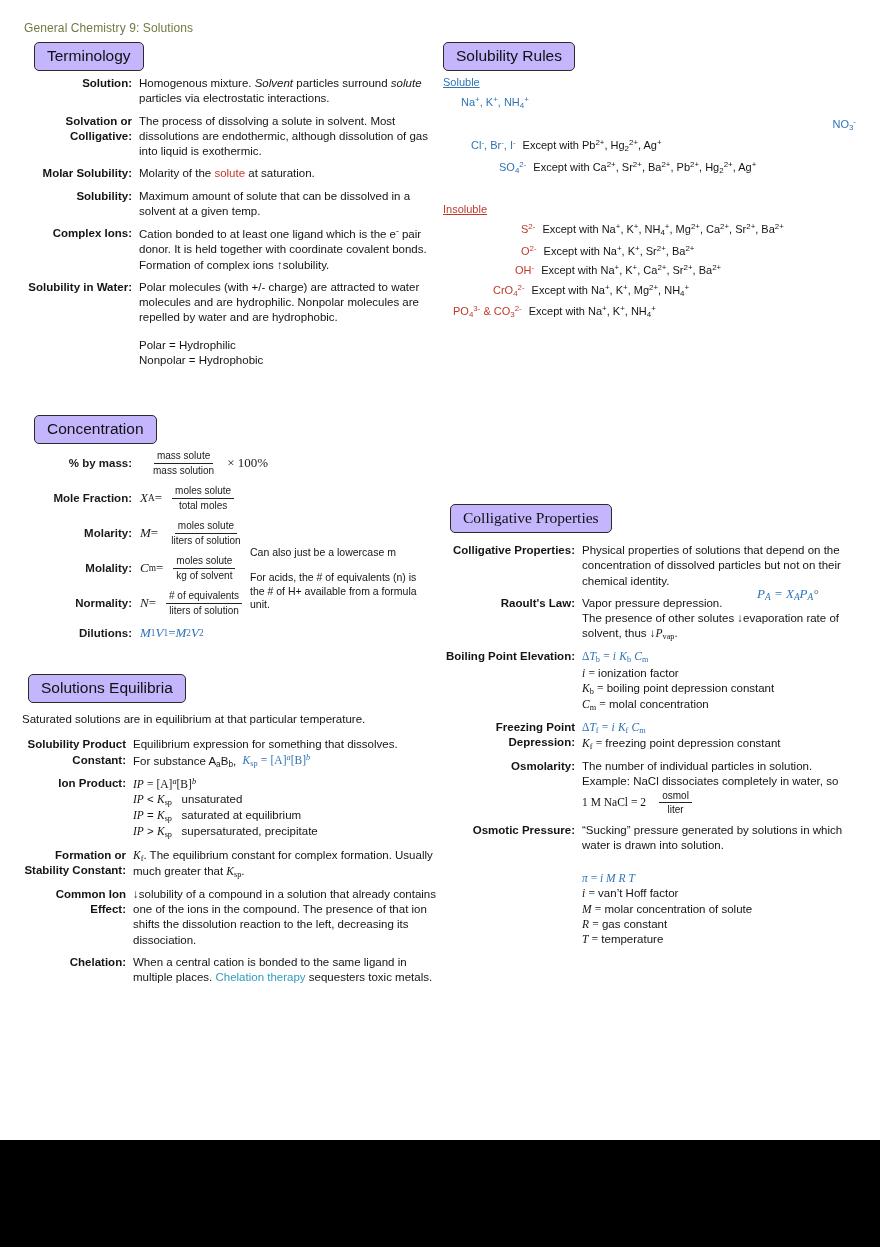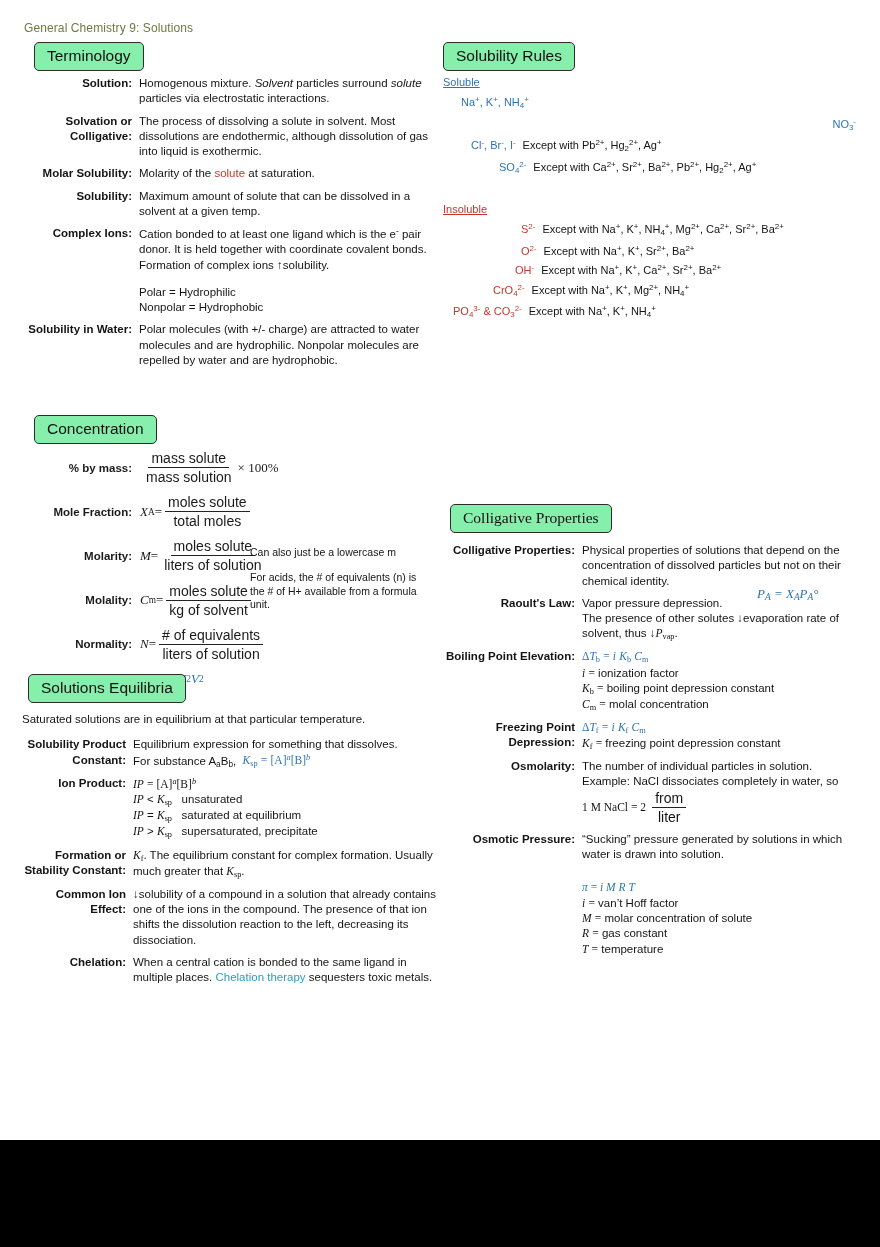--- a/index.html
+++ b/index.html
@@ -37,21 +37,21 @@
     top: 21px;
     font-size: 12px;
     color: #6f7a41;
     letter-spacing: 0.1px;
   }
   
   .sec-box {
     position: absolute;
     border: 1.4px solid #2b2b2b;
     border-radius: 5px;
-    background: #86efac;
+    background: #c4b5fd;
     padding: 4px 12px 5px 12px;
     font-size: 15.5px;
     color: #111;
   }
   .body-text {
     font-size: 11.5px;
     line-height: 1.33;
     color: #141414;
   }
   .row {
@@ -139,23 +139,23 @@
     font-family: "Liberation Serif", serif;
     font-size: 13px;
     display: flex;
     align-items: center;
   }
   .frac {
     display: inline-flex;
     flex-direction: column;
     text-align: center;
     vertical-align: middle;
-    font-size: 14px;
+    font-size: 10px;
     line-height: 1.15;
-    margin: 0 3px;
+    margin: 0 10px;
     font-family: "Liberation Sans", sans-serif;
     font-style: normal;
     align-items: center;
   }
   .frac .num { border-bottom: 1px solid #222; padding: 0 3px 1px 3px; }
   .frac .den { padding: 1px 3px 0 3px; }
   .note {
     position: absolute;
     font-size: 10.5px;
     line-height: 1.3;
@@ -205,27 +205,27 @@
         <div class="val">Molarity of the <span class="red">solute</span> at saturation.</div>
       </div>
       <div class="row">
         <div class="lab">Solubility:</div>
         <div class="val">Maximum amount of solute that can be dissolved in a solvent at a given temp.</div>
       </div>
       <div class="row">
         <div class="lab">Complex Ions:</div>
         <div class="val">Cation bonded to at least one ligand which is the e<sup>-</sup> pair donor. It is held together with coordinate covalent bonds.  Formation of complex ions ↑solubility.</div>
       </div>
+      <div class="row">
+        <div class="lab">Solubility in Water:</div>
+        <div class="val">Polar molecules (with +/- charge) are attracted to water molecules and are hydrophilic.  Nonpolar molecules are repelled by water and are hydrophobic.</div>
+      </div>
       <div class="row" style="margin-top: 12px;">
         <div class="lab"></div>
         <div class="val">Polar = Hydrophilic<br>Nonpolar = Hydrophobic</div>
-      </div>
-      <div class="row">
-        <div class="lab">Solubility in Water:</div>
-        <div class="val">Polar molecules (with +/- charge) are attracted to water molecules and are hydrophilic.  Nonpolar molecules are repelled by water and are hydrophobic.</div>
       </div>
     </div>
 
   <div class="sec-box" id="solubility-box">Solubility Rules</div>
   <div id="solubility-body">
       <div class="sub-head" style="color: rgb(46, 116, 181);">Soluble</div>
       <div class="sol-line" style="padding-left: 18px;">
         <div class="ion" style="color: rgb(46, 116, 181);">Na<sup>+</sup>, K<sup>+</sup>, NH<sub>4</sub><sup>+</sup></div>
         <div class="exc"></div>
       </div>
@@ -378,21 +378,21 @@
         <div class="lab">Boiling Point Elevation:</div>
         <div class="val"><span class="mathblue"><span class="serif">Δ</span><span class="mathit">T</span><sub class="serif">b</sub> <span class="serif">=</span> <span class="mathit">i</span> <span class="mathit">K</span><sub class="serif">b</sub> <span class="mathit">C</span><sub class="serif">m</sub></span><br><span class="mathit">i</span> <span class="serif">=</span> ionization factor<br><span class="mathit">K</span><sub class="serif">b</sub> <span class="serif">=</span> boiling point depression constant<br><span class="mathit">C</span><sub class="serif">m</sub> <span class="serif">=</span> molal concentration</div>
       </div>
       <div class="row">
         <div class="lab">Freezing Point Depression:</div>
         <div class="val"><span class="mathblue"><span class="serif">Δ</span><span class="mathit">T</span><sub class="serif">f</sub> <span class="serif">=</span> <span class="mathit">i</span> <span class="mathit">K</span><sub class="serif">f</sub> <span class="mathit">C</span><sub class="serif">m</sub></span><br><span class="mathit">K</span><sub class="serif">f</sub> <span class="serif">=</span> freezing point depression constant</div>
       </div>
       <div class="row">
         <div class="lab">Osmolarity:</div>
         <div class="val">The number of individual particles in solution.<br>Example: NaCl dissociates completely in water, so<br><span class="serif">1 M NaCl = 2</span> <span class="frac">
-            <span class="num">from</span>
+            <span class="num">osmol</span>
             <span class="den">liter</span>
           </span></div>
       </div>
       <div class="row">
         <div class="lab">Osmotic Pressure:</div>
         <div class="val">“Sucking” pressure generated by solutions in which water is drawn into solution.</div>
       </div>
       <div class="row" style="margin-top: 18px;">
         <div class="lab"></div>
         <div class="val"><span class="mathblue serif"><span class="mathit">π</span> = <span class="mathit">i M R T</span></span><br><span class="mathit">i</span> <span class="serif">=</span> van’t Hoff factor<br><span class="mathit">M</span> <span class="serif">=</span> molar concentration of solute<br><span class="mathit">R</span> <span class="serif">=</span> gas constant<br><span class="mathit">T</span> <span class="serif">=</span> temperature</div>

